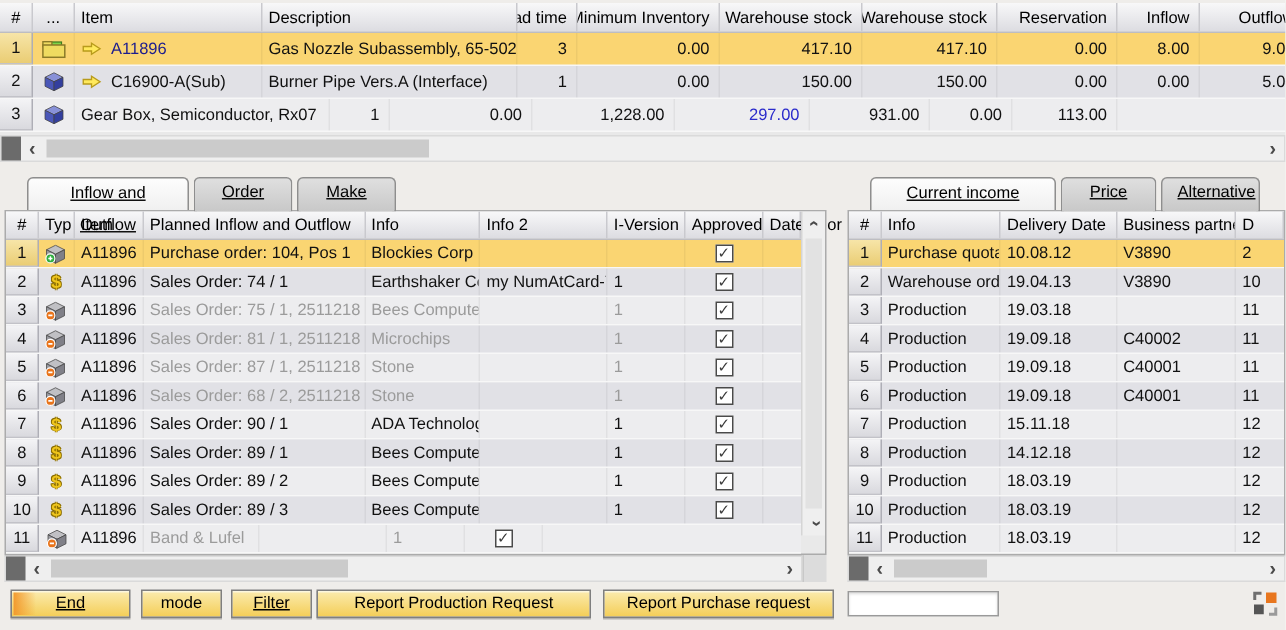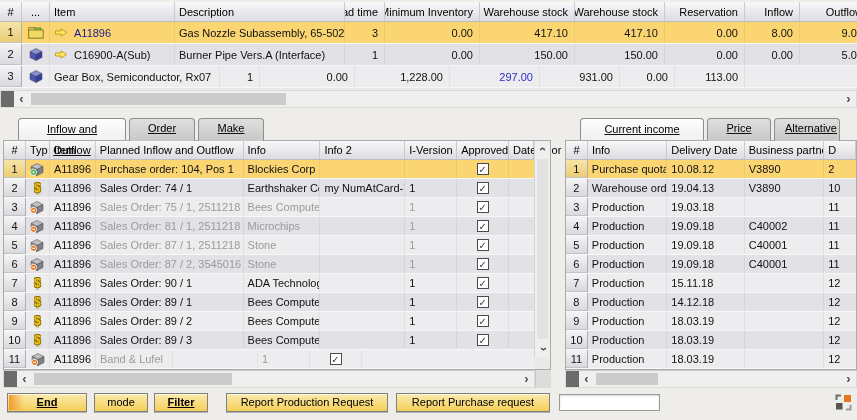--- a/index.html
+++ b/index.html
@@ -68,21 +68,21 @@
   .cb{width:12px;height:12px;box-sizing:border-box;border:1px solid #4A4A4A;background:#fff;
     display:flex;align-items:center;justify-content:center;font-size:10px;color:#3A3A3A;margin:auto;}
 
   
   .footer{position:absolute;left:0;top:391px;width:857px;height:22px;display:flex;align-items:center;}
   .btn{position:relative;box-sizing:border-box;height:19px;border:1px solid #7F7F7F;
     background:linear-gradient(#FBEBAE,#F4CE58);box-shadow:0 1px 0 rgba(0,0,0,0.25),inset 0 1px 0 rgba(255,255,255,0.6);
     font-family:"Liberation Sans",sans-serif;font-size:11px;color:#000;text-align:center;line-height:16px;padding:0 4px;}
   .btn.accent::before{content:"";position:absolute;left:1px;top:1px;bottom:1px;width:15px;
     background:linear-gradient(90deg,#F29A2E,rgba(244,206,88,0));}
-  .btn.ul{text-decoration:underline;font-weight:bold;}
+  .btn.ul{text-decoration:underline;}
   .finput{box-sizing:border-box;height:17px;border:1px solid #9A9A9A;background:#fff;box-shadow:inset 0 1px 2px rgba(0,0,0,0.15);
     font-family:"Liberation Sans",sans-serif;font-size:11px;padding:0 3px;}
 </style>
 </head>
 <body>
 
 <div class="screen">
 
   <div class="top-wrap">
     <div class="top-inner">
@@ -324,21 +324,21 @@
                   <svg width="14" height="13" viewBox="0 0 14 13">
                     <polygon points="7,0.5 13,3.5 7,6.5 1,3.5" fill="#C0C0C4" stroke="#444" stroke-width="0.5"></polygon>
                     <polygon points="1,3.5 7,6.5 7,12.5 1,9.5" fill="#9A9AA0" stroke="#444" stroke-width="0.5"></polygon>
                     <polygon points="13,3.5 7,6.5 7,12.5 13,9.5" fill="#808088" stroke="#444" stroke-width="0.5"></polygon>
                     <circle cx="3.6" cy="9.3" r="3" fill="#E8731A" stroke="#fff" stroke-width="0.8"></circle>
                     <path d="M2.2 9.3 h2.8" stroke="#fff" stroke-width="1.2"></path>
                   </svg>
                 </span>
               </div>
               <div class="cell l-item">A11896</div>
-              <div class="cell l-plan dim">Sales Order: 87 /  2, 3545016</div>
+              <div class="cell l-plan dim">Sales Order: 68 /  2, 2511218</div>
               <div class="cell l-info dim">Stone</div>
               <div class="cell l-info2 dim"></div>
               <div class="cell l-iver dim">1</div>
               <div class="cell l-appr">
                 <span class="cb">✓</span>
               </div>
               <div class="cell l-date"></div>
             </div>
             <div class="grow odd">
               <div class="cell l-num numcell">7</div>
@@ -556,21 +556,21 @@
         <div class="sb-thumb" style="left:2px;width:62px;"></div>
       </div>
       <div class="sb-arr">›</div>
     </div>
   </div>
 
   <div class="footer">
     <button class="btn accent ul" style="margin-left:7px;width:80px">End</button>
     <button class="btn" style="margin-left:7px;width:54px">mode</button>
     <button class="btn ul" style="margin-left:6px;width:54px">Filter</button>
-    <button class="btn" style="margin-left:18px;width:162px">Report Production Request</button>
+    <button class="btn" style="margin-left:3px;width:183px">Report Production Request</button>
     <button class="btn" style="margin-left:8px;width:154px">Report Purchase request</button>
     <input class="finput" style="margin-left: 9px; width: 101px;" value="">
     <span class="ic" style="margin-left:auto;margin-right:5px">
       <svg width="17" height="17" viewBox="0 0 17 17">
         <path d="M1.5 6 V1.5 H6" fill="none" stroke="#6F6F6F" stroke-width="2"></path>
         <rect x="9" y="1" width="7" height="7" fill="#E8761E"></rect>
         <rect x="1" y="9" width="6.5" height="6.5" fill="#555555"></rect>
         <path d="M15.5 11 V15.5 H11" fill="none" stroke="#9A9A9A" stroke-width="2"></path>
       </svg>
     </span>

